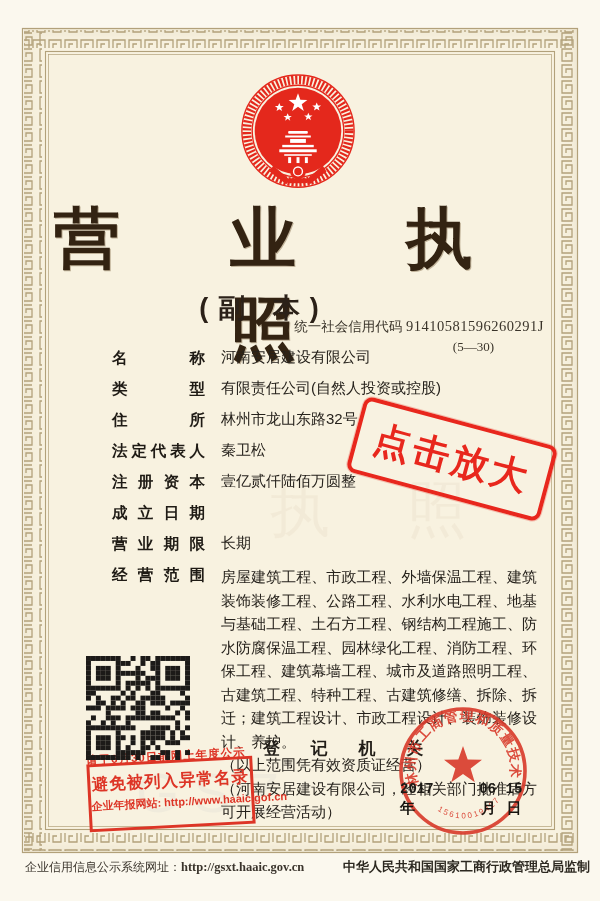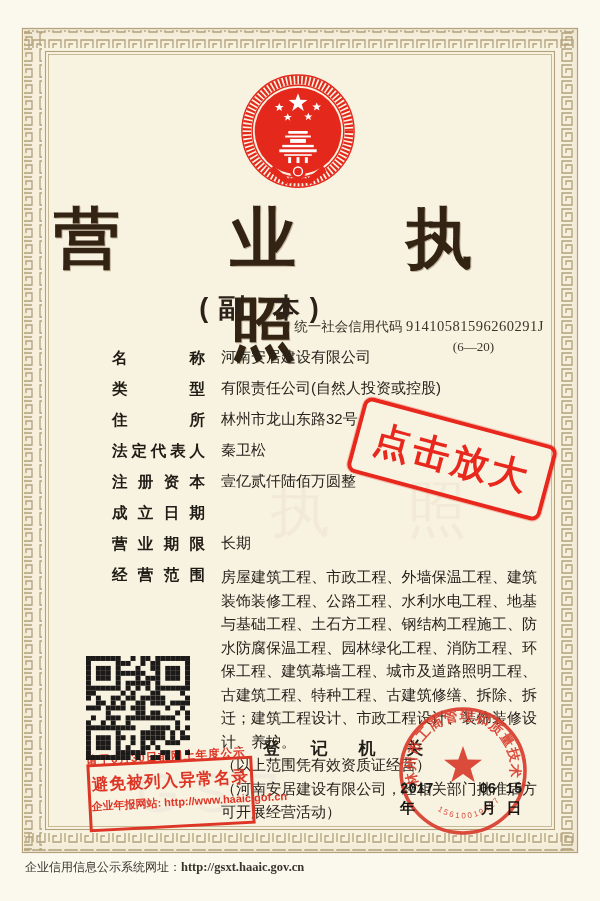--- a/index.html
+++ b/index.html
@@ -107,21 +107,21 @@
   </svg>
 
   <div class="title">营 业 执 照</div>
   <div class="subtitle">(副  本)</div>
 
   <div class="code-block">
     <div class="code-line">
       <span>统一社会信用代码</span>
       <span class="code-value">91410581596260291J</span>
     </div>
-    <div class="code-note">(6—20)</div>
+    <div class="code-note">(5—30)</div>
   </div>
 
   <div class="fields">
     <div class="row">
       <span class="lbl spread">
           <span>名</span>
           <span>称</span>
         </span>
       <span class="val">河南安居建设有限公司</span>
     </div>
@@ -481,14 +481,15 @@
       <span class="dcol3">日</span>
     </div>
   </div>
 
   <div class="ghost ghost-1">执 照</div>
   <div class="ghost ghost-2">GSZ</div>
 
   <div class="footer-left">
     <span>企业信用信息公示系统网址：</span><b>http://gsxt.haaic.gov.cn</b>
   </div>
+  <div class="footer-right">中华人民共和国国家工商行政管理总局监制</div>
 
 </div>
 
 </body></html>

